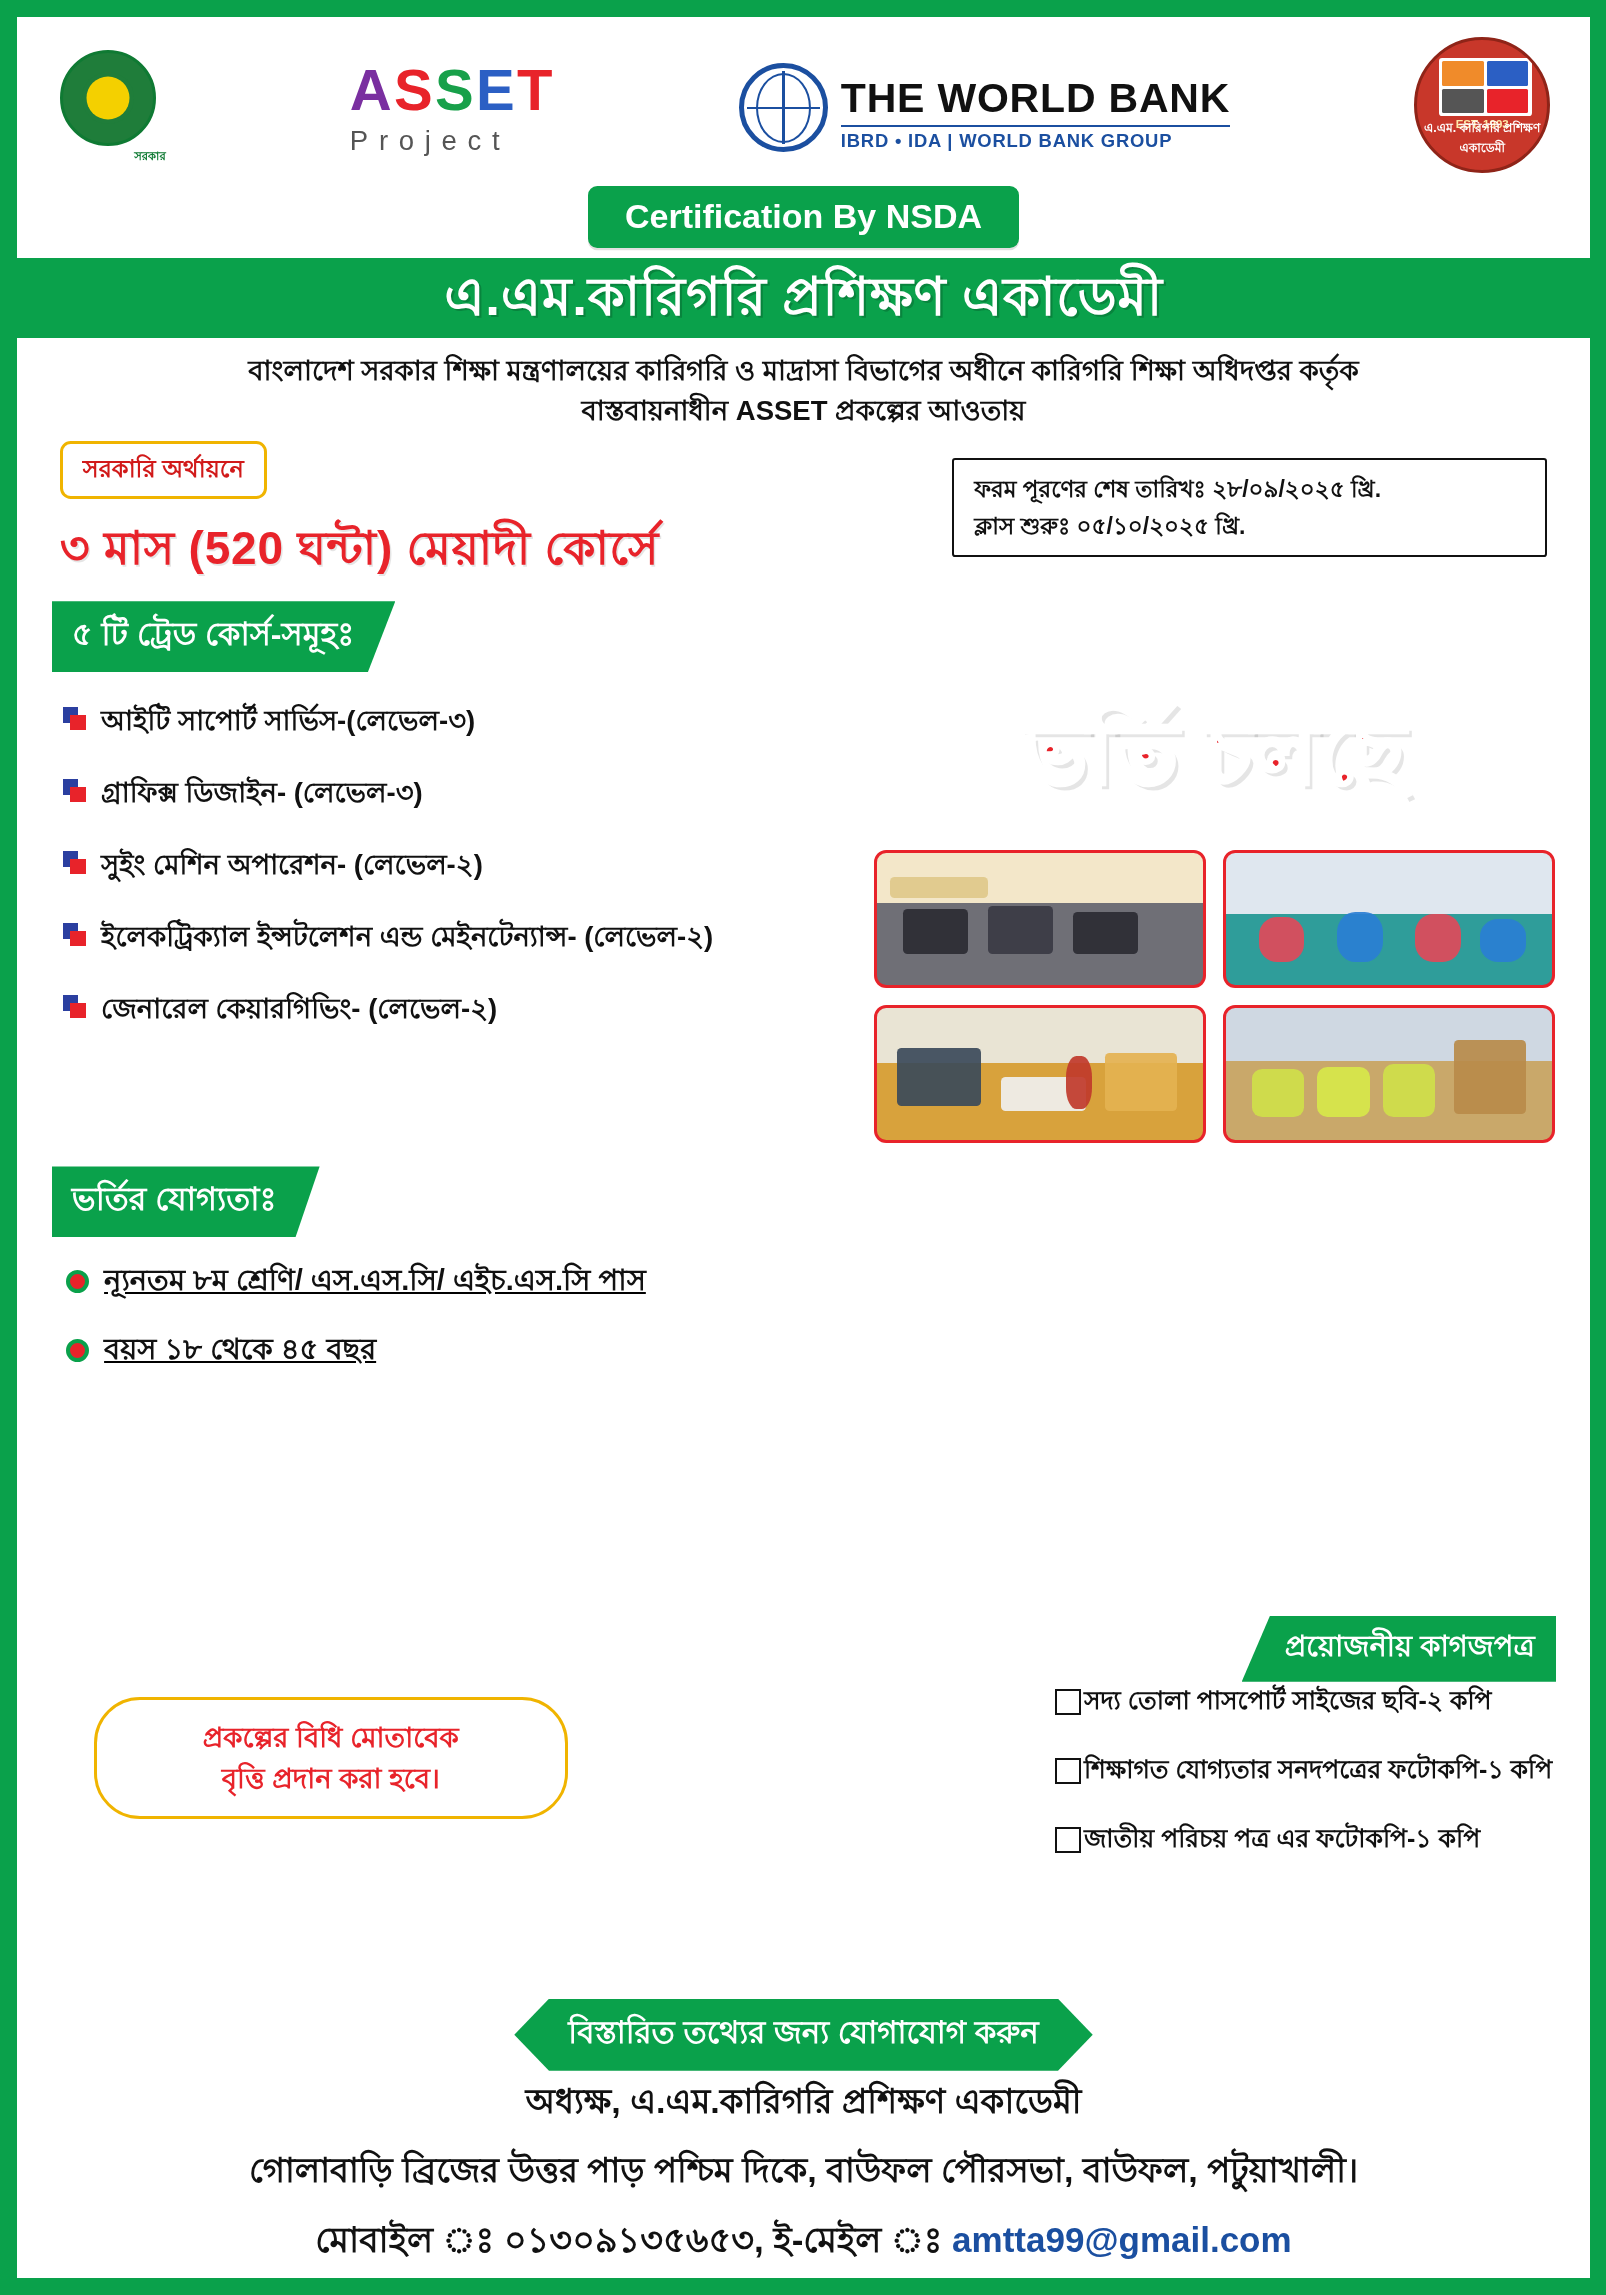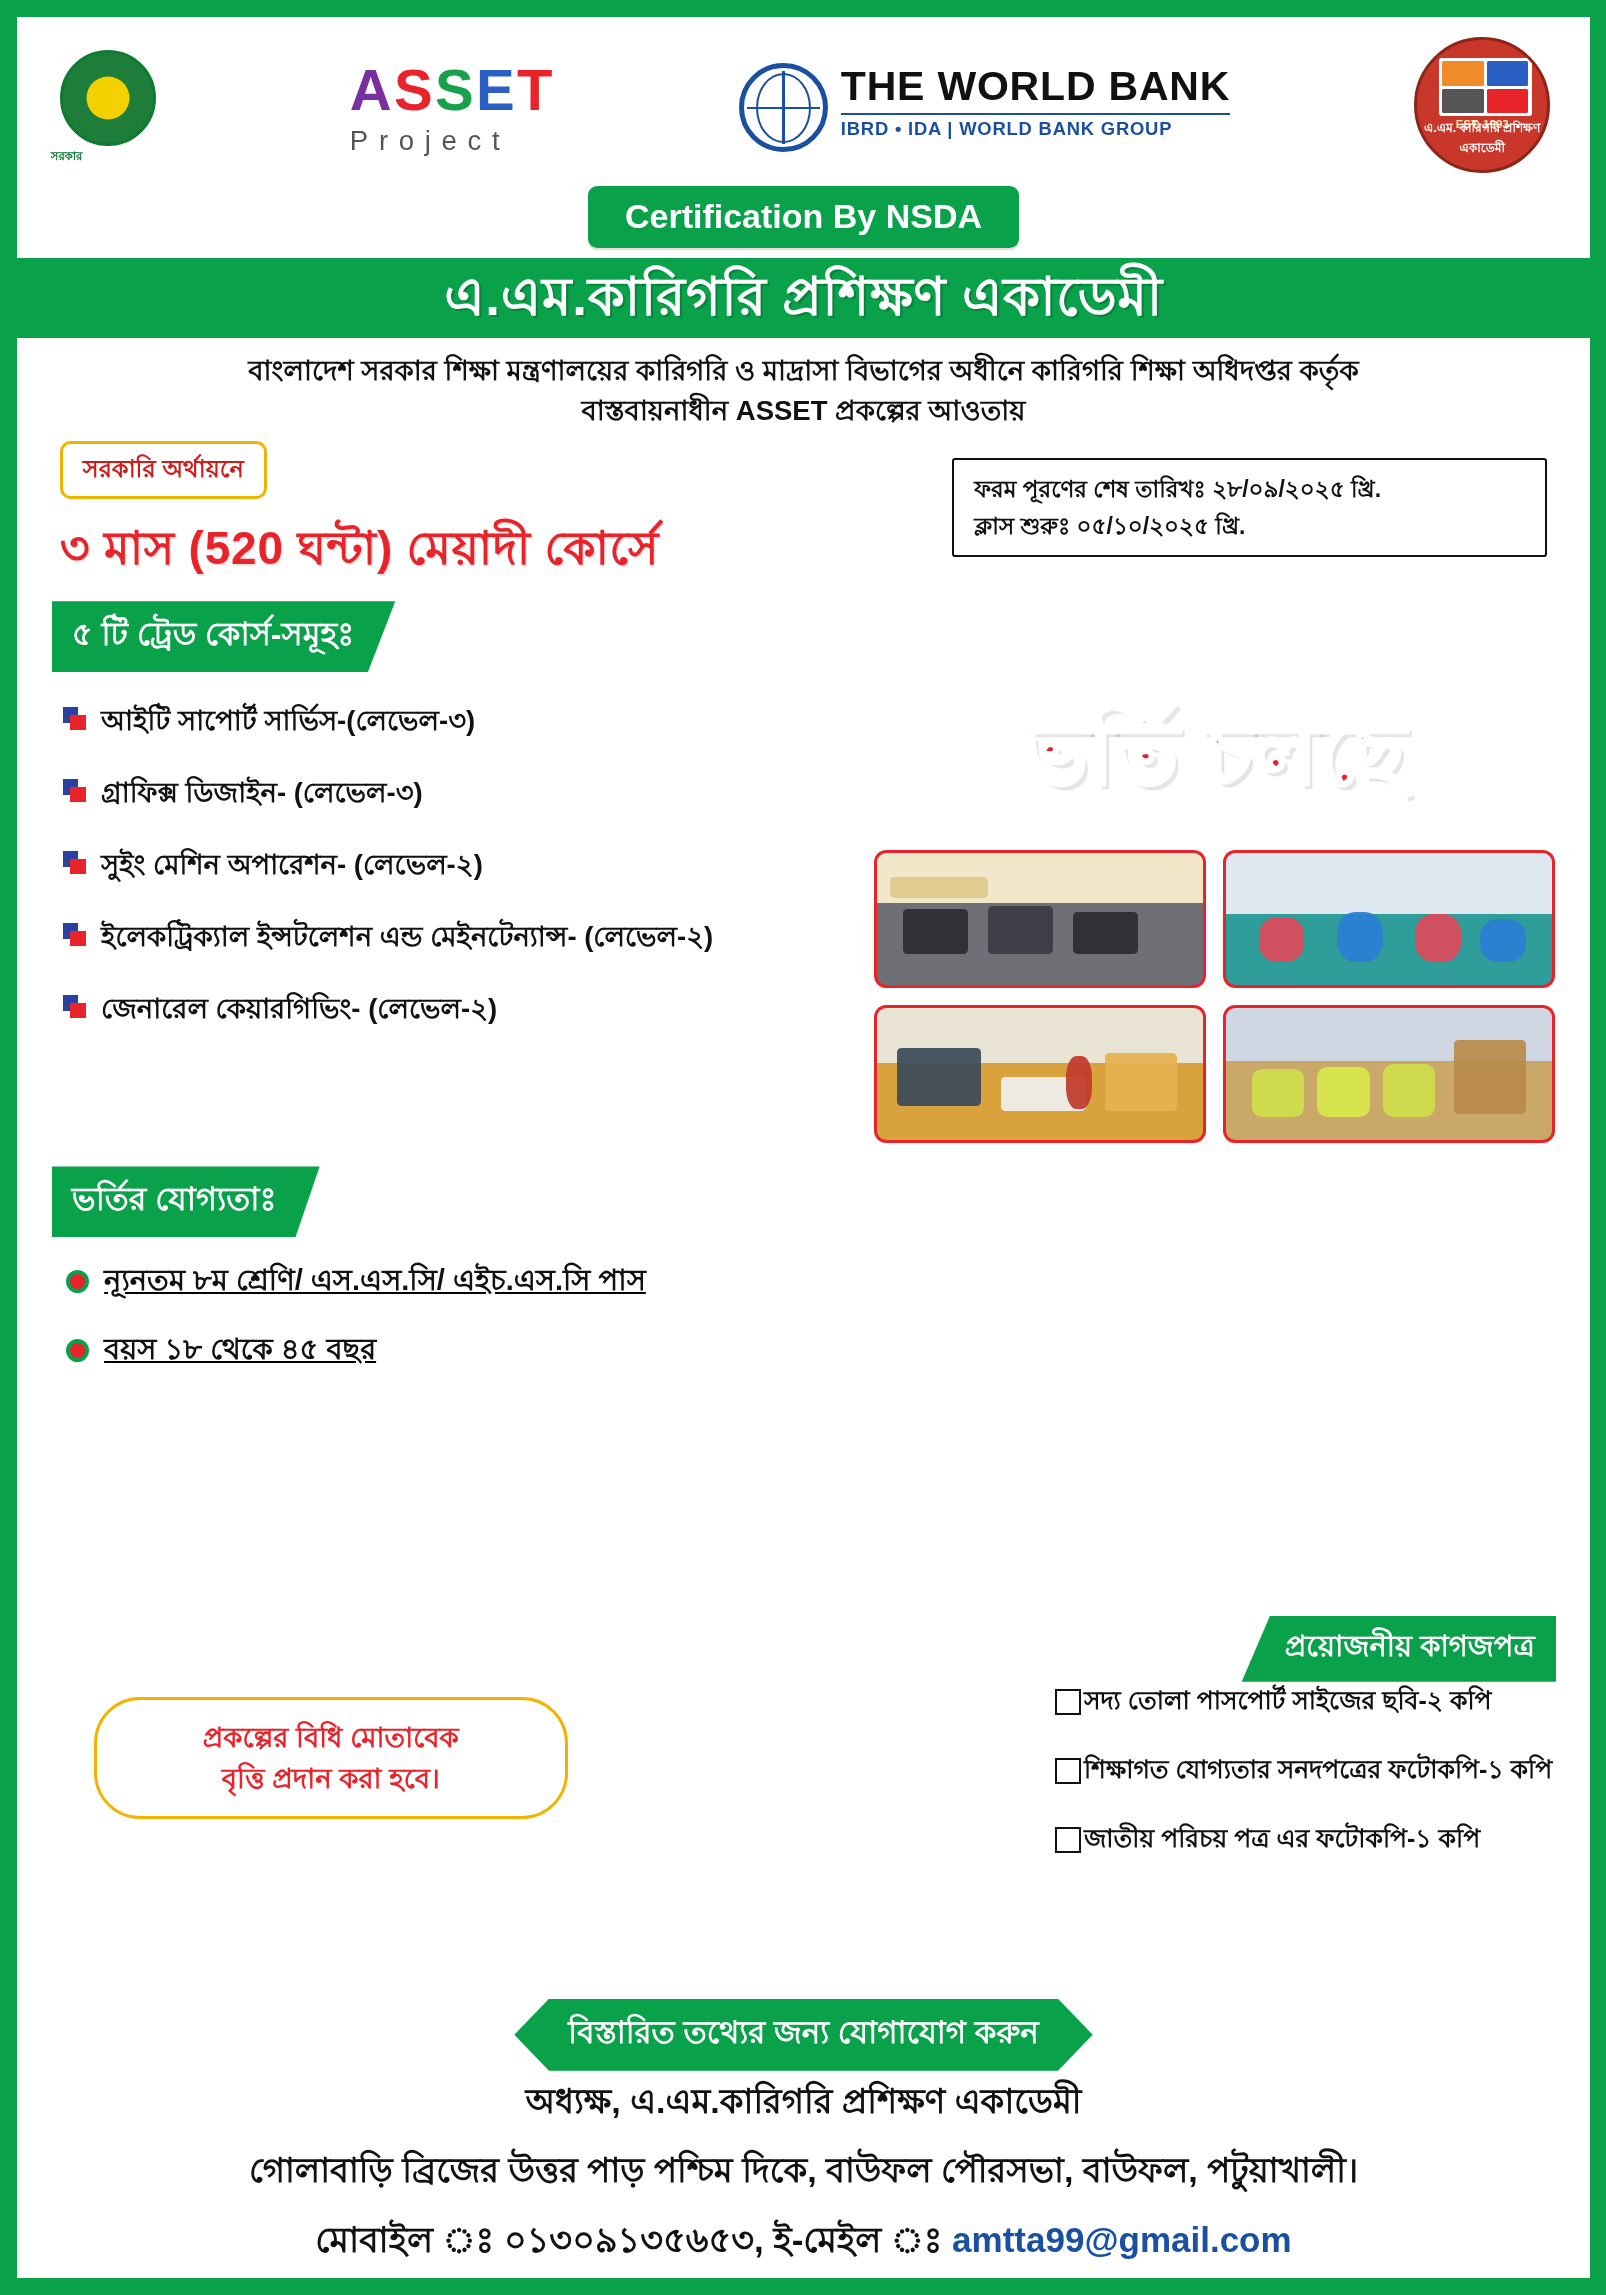--- a/index.html
+++ b/index.html
@@ -37,36 +37,36 @@
     position: relative; margin: 0 auto;
   }
   .bd-emblem:after {
     content: ""; position: absolute; left: 50%; top: 50%;
     transform: translate(-50%,-50%);
     width: 43px; height: 43px; border-radius: 50%;
     background: #f4d000;
     box-shadow: 0 0 0 4.6px #1f7d3a;
   }
   .bd-cap {
-    text-align: left; font-size: 11.5px; color: #0f7a33; font-weight: bold;
+    text-align: right; font-size: 11.5px; color: #0f7a33; font-weight: bold;
     margin-top: 1.5px;
   }
 
   .asset-logo { text-align: left; line-height: 1; }
   .asset-word { font-size: 58px; font-weight: bold; letter-spacing: 2.3px; }
   .asset-word span:nth-child(1){ color:#7a2fa0; }
   .asset-word span:nth-child(2){ color:#e8232a; }
   .asset-word span:nth-child(3){ color:#18a04a; }
   .asset-word span:nth-child(4){ color:#2b5fc4; }
   .asset-word span:nth-child(5){ color:#e8232a; }
   .asset-sub {
     font-size: 27.5px; letter-spacing: 10.7px; color:#555; margin-top: 7.7px; font-weight: 500;
   }
 
-  .wb-logo { display:flex; align-items:flex-start; gap: 13px; }
+  .wb-logo { display:flex; align-items:flex-end; gap: 13px; }
   .wb-globe {
     width: 89px; height: 89px; border-radius: 50%;
     background: #ffffff; border: 5.4px solid #1b4fa0; position: relative; flex: none;
   }
   .wb-globe:before {
     content:""; position:absolute; left: 50%; top: 3.1px; bottom: 3.1px; width: 2.3px;
     margin-left:-1.1px; background:#1b4fa0;
   }
   .wb-globe:after {
     content:""; position:absolute; left: 3.1px; right: 3.1px; top: 50%; height: 2.3px;

